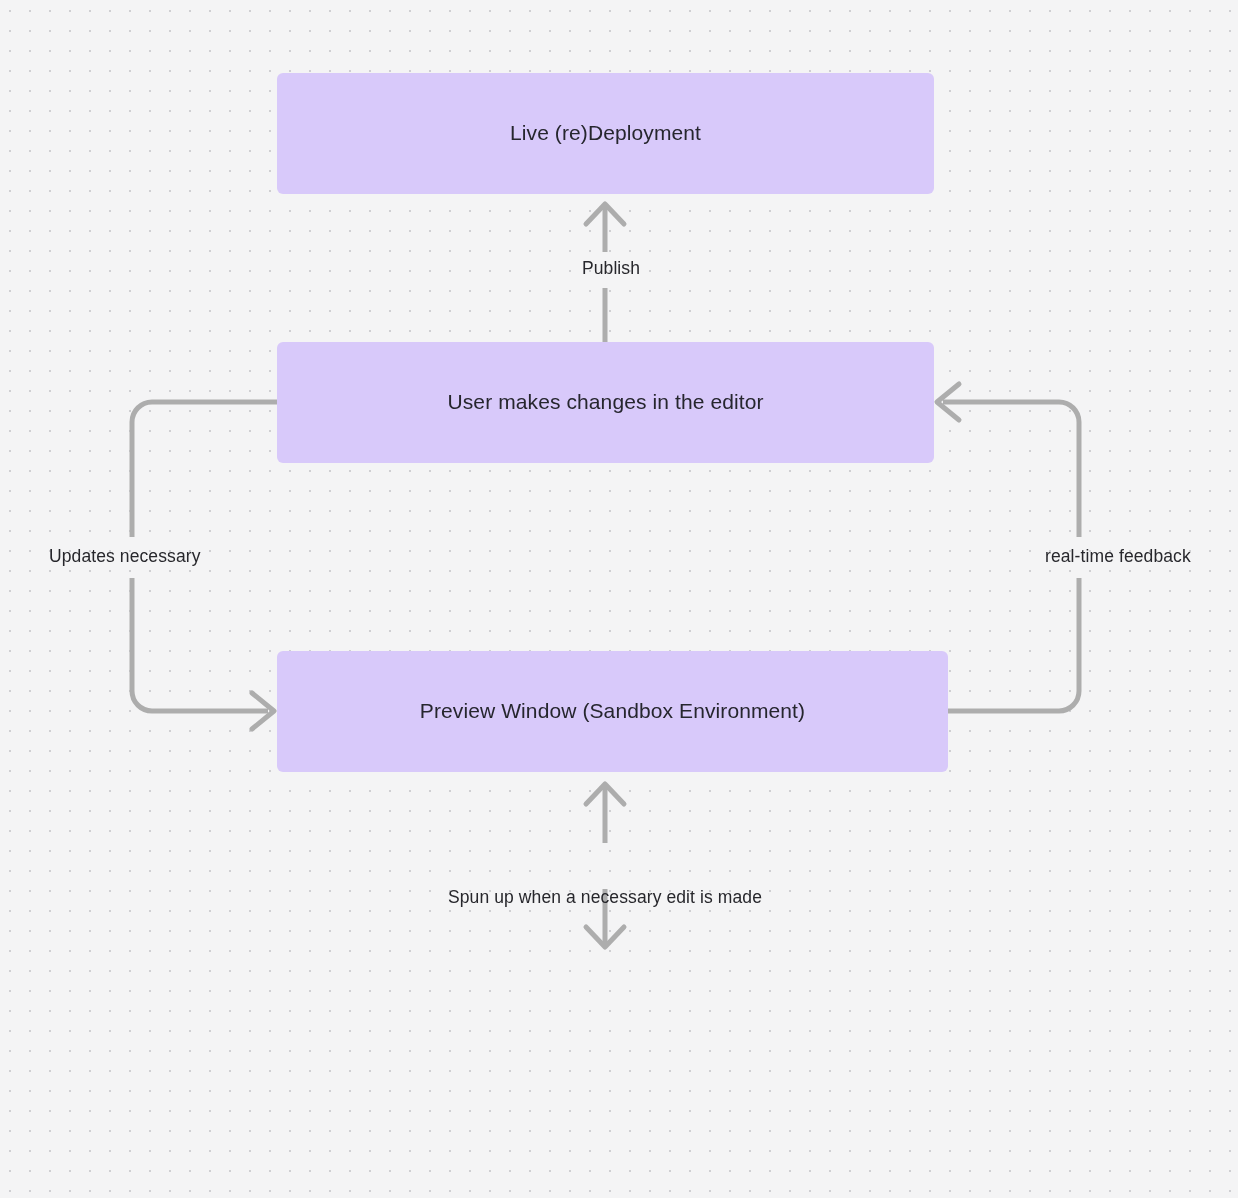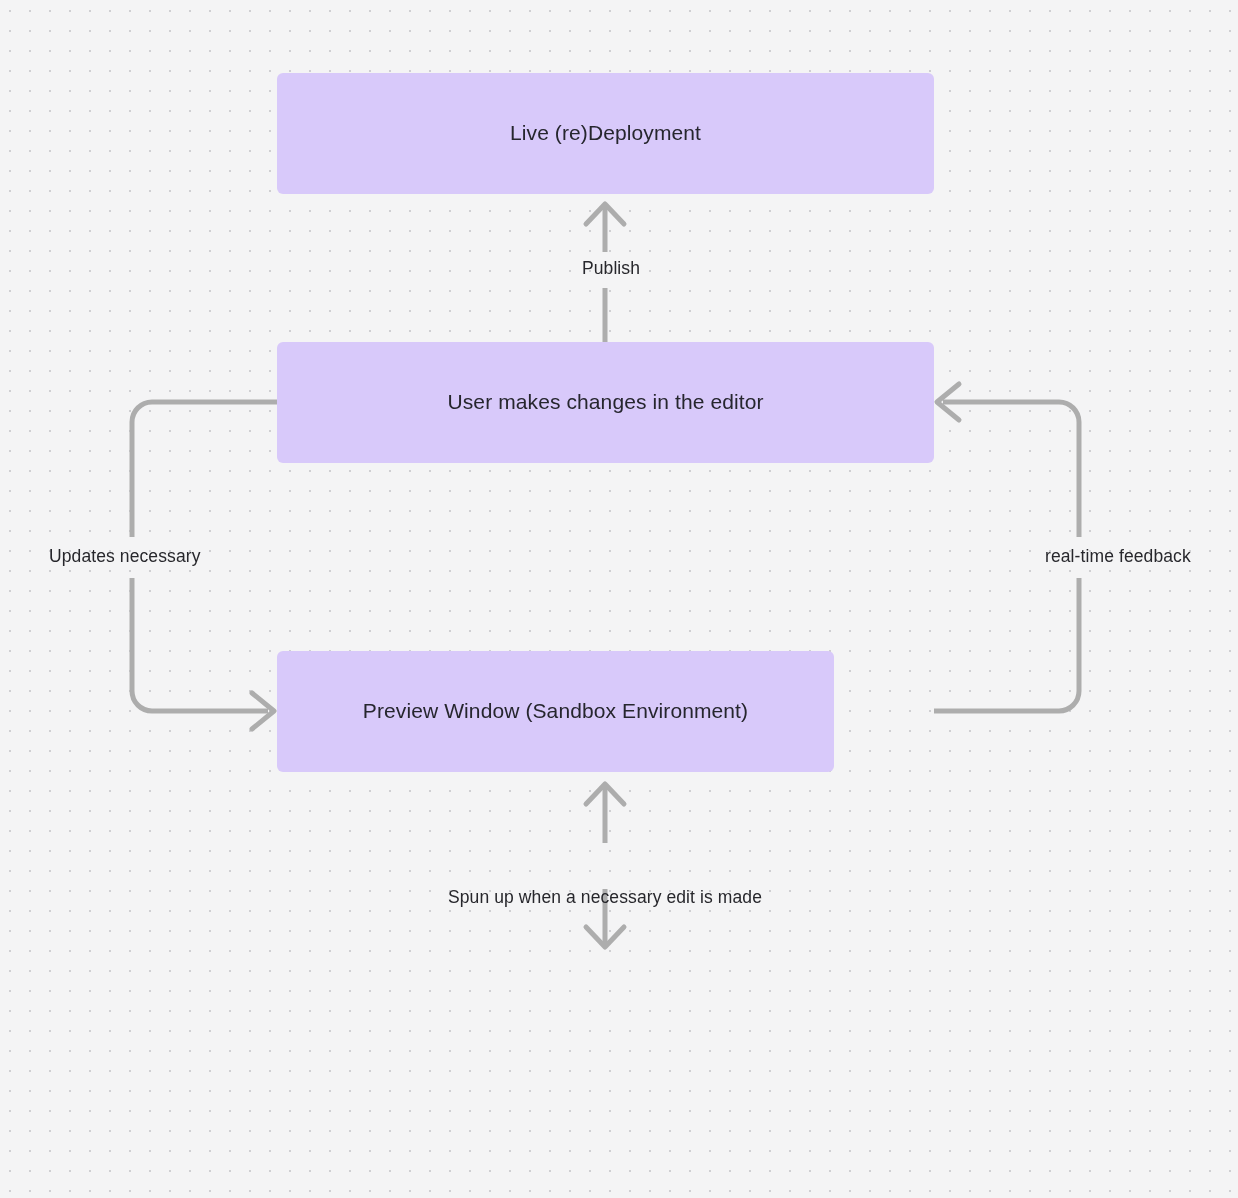--- a/index.html
+++ b/index.html
@@ -121,21 +121,21 @@
   </svg>
 
   <div class="node" style="left:277px; top:73px; width:657px; height:121px;">
     <span class="node-label">Live (re)Deployment</span>
   </div>
 
   <div class="node" style="left:277px; top:342px; width:657px; height:121px;">
     <span class="node-label">User makes changes in the editor</span>
   </div>
 
-  <div class="node" style="left:277px; top:651px; width:557px; height:121px;">
+  <div class="node" style="left:277px; top:651px; width:671px; height:121px;">
     <span class="node-label">Preview Window (Sandbox Environment)</span>
   </div>
 
 
   <div class="edge-label center" style="left:611px; top:269px;">Publish</div>
 
   <div class="edge-label lead-left" style="left:49px; top:557px;">Updates necessary</div>
 
   <div class="edge-label lead-left" style="left:1020px; top:557px;margin-left:25px;">real-time feedback</div>
 

